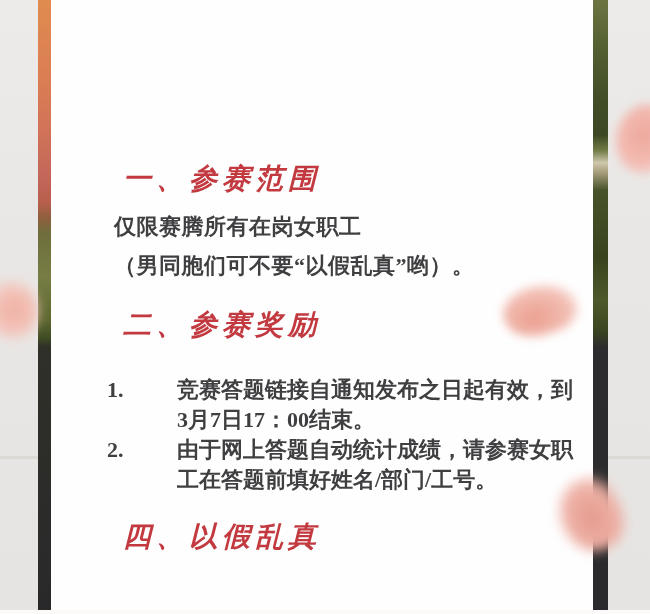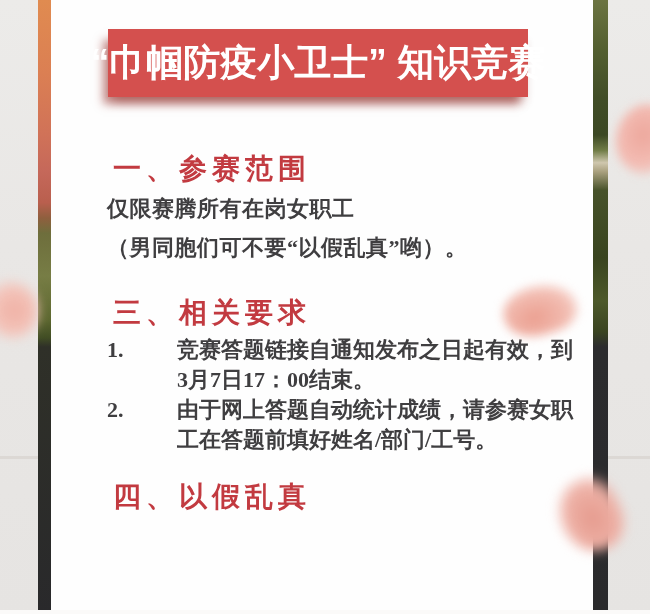--- a/index.html
+++ b/index.html
@@ -48,61 +48,58 @@
     display:flex;align-items:center;justify-content:center;
     box-shadow:-7px 9px 9px -2px rgba(150,48,42,.55),0 9px 10px -5px rgba(130,40,35,.45);
   }
   .banner span{
     color:#ffffff;font-size:37px;font-weight:bold;white-space:nowrap;
     font-family:"Liberation Sans","DejaVu Sans",sans-serif;letter-spacing:0px;
   }
   .content{position:absolute;left:56px;top:147px;width:470px;
     color:var(--body-text,#3f3e40);}
   .content h2{
-    margin:6px;font-size:28px;line-height:32px;font-weight:bold;
-    color:var(--heading-red,#c23a40);letter-spacing:5px;
+    margin:16px;font-size:28px;line-height:32px;font-weight:bold;
+    color:var(--heading-red,#c23a40);letter-spacing:5px;font-style:italic;
   }
-  .content p{margin:8px 0 0 0;font-size:22px;line-height:31px;font-weight:bold;
+  .content p{margin:8px 0 0 7px;font-size:22px;line-height:31px;font-weight:bold;
     letter-spacing:0.5px;}
   .sec2{margin-top:28px;}
   .sec3{margin-top:34px;}
   .sec4{margin-top:26px;}
   .req-list{margin-top:5px;font-weight:bold;font-size:22px;line-height:30px;}
   .req-item{display:flex;align-items:flex-start;}
   .req-item .num{flex:0 0 24px;}
   .req-item .txt{width:444px;word-break:break-all;margin-left:46px;}
   .bottom-edge{position:absolute;left:0;bottom:0;width:650px;height:4px;
     background:#fbfaf9;z-index:6;}
 </style>
 </head>
 <body>
 
 <div class="stage">
   <div class="bg-seam"></div>
   <div class="left-strip"></div>
   <div class="right-strip"></div>
 
   <div class="card">
-    <div class="banner">
-      <span>“巾帼防疫小卫士” 知识竞赛</span>
-    </div>
 
     <div class="content">
 
       <section class="sec1">
         <h2>一、参赛范围</h2>
         <p>仅限赛腾所有在岗女职工</p>
         <p>（男同胞们可不要“以假乱真”哟）。</p>
       </section>
 
       <section class="sec2">
+        <h2>二、参赛奖励</h2>
       </section>
 
       <section class="sec3">
-        <h2>三、相关要求</h2>
         <div class="req-list">
           <div class="req-item">
             <span class="num">1.</span>
             <span class="txt">竞赛答题链接自通知发布之日起有效，到3月7日17：00结束。</span>
           </div>
           <div class="req-item">
             <span class="num">2.</span>
             <span class="txt">由于网上答题自动统计成绩，请参赛女职工在答题前填好姓名/部门/工号。</span>
           </div>
         </div>

